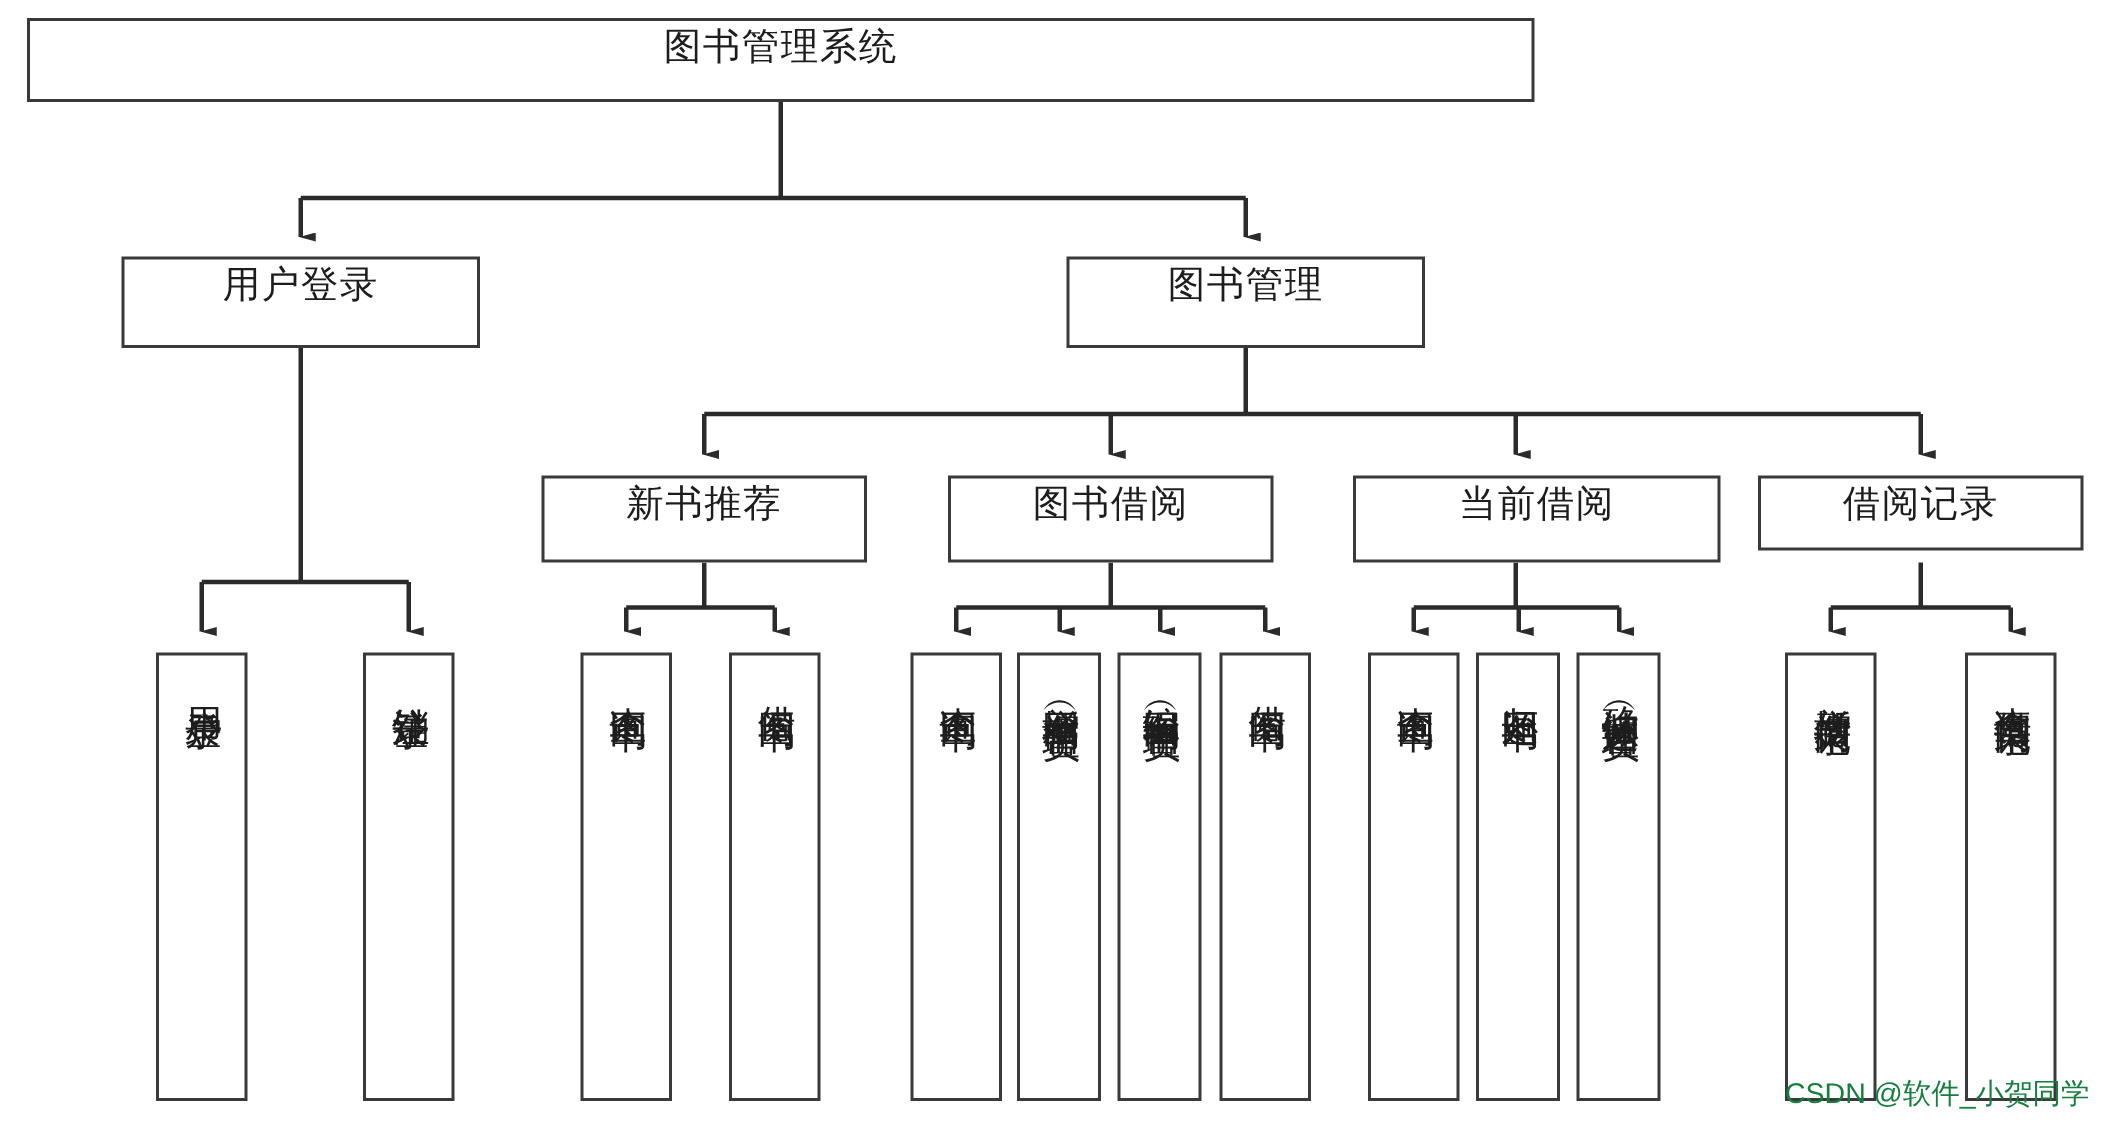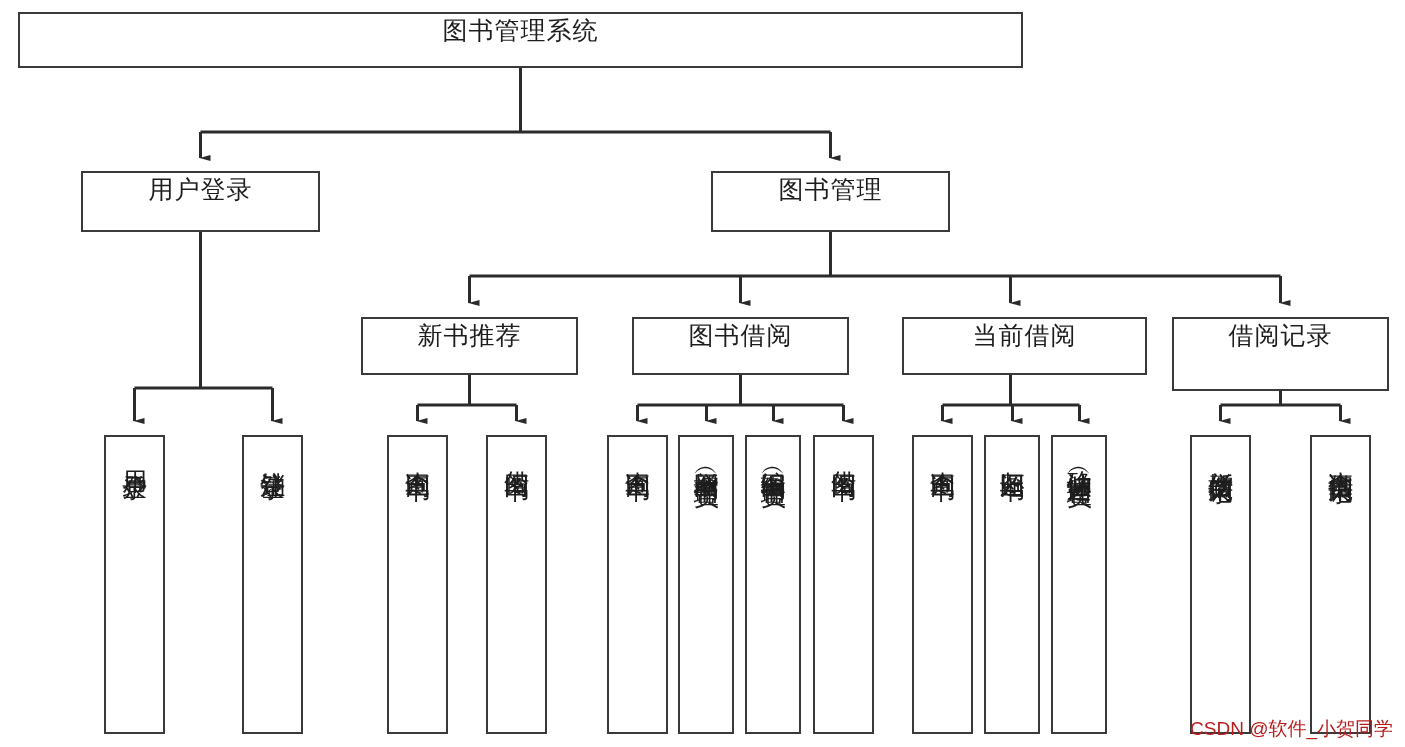--- a/index.html
+++ b/index.html
@@ -53,21 +53,21 @@
     line-height: 1.18;
     letter-spacing: 2px;
     white-space: nowrap;
     text-align: center;
   }
   .watermark {
     position: absolute;
     right: 12px;
     bottom: 5px;
     font-size: 19px;
-    color: #b91c1c;
+    color: #15803d;
     white-space: nowrap;
     user-select: none;
   }
 </style>
 </head>
 <body>
 
 <div id="canvas">
 
   <svg id="wires" viewBox="0 0 1405 747" xmlns="http://www.w3.org/2000/svg">
@@ -134,21 +134,21 @@
 
   <div class="node h" style="left:632px; top:317px; width:217px; height:58px;">
     <span>图书借阅</span>
   </div>
   <div class="node h" style="left:361px; top:317px; width:217px; height:58px;">
     <span>新书推荐</span>
   </div>
   <div class="node h" style="left:902px; top:317px; width:245px; height:58px;">
     <span>当前借阅</span>
   </div>
-  <div class="node h" style="left:1172px; top:317px; width:217px; height:74px;">
+  <div class="node h" style="left:1172px; top:317px; width:217px; height:50px;">
     <span>借阅记录</span>
   </div>
 
   <div class="node v" style="left:104px; top:435px; width:61px; height:299px;">
     <span class="vtext">用户登录</span>
   </div>
   <div class="node v" style="left:242px; top:435px; width:61px; height:299px;">
     <span class="vtext">注销登录</span>
   </div>
 

